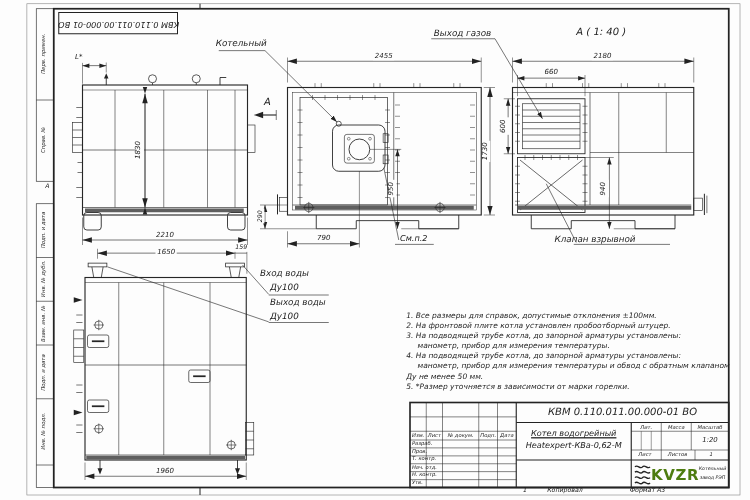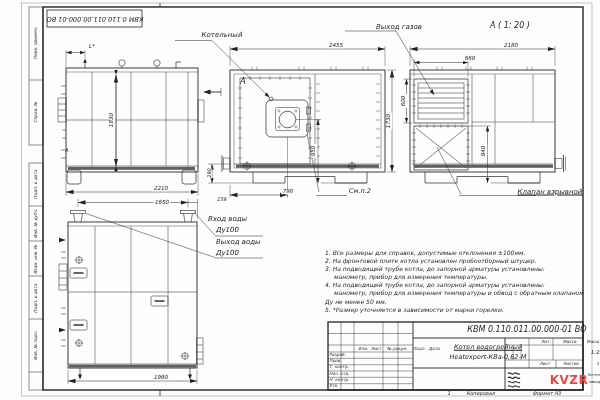--- a/index.html
+++ b/index.html
@@ -1,32 +1,32 @@
 <!DOCTYPE html>
 <html><head>
 <meta charset="utf-8">
 <style>
   html,body{margin:0;padding:0;}
   body{width:600px;height:400px;background:#ffffff;overflow:hidden;}
   .stage{position:relative;width:600px;height:400px;background:#fdfdfd;font-family:"DejaVu Sans",sans-serif;}
   svg{position:absolute;left:0;top:0;}
   .t{position:absolute;white-space:nowrap;color:#1c1c1c;font-style:italic;line-height:1;}
-  .c{transform:translate(-50%,-50%);margin-left:29px;}
+  .c{transform:translate(-50%,-50%);}
   .r{transform:translate(-50%,-50%) rotate(-90deg);}
   .r180{transform:translate(-50%,-50%) rotate(180deg);}
   .dim{font-size:5.6px;background:#fdfdfd;padding:0 1.5px;}
   .dimS{font-size:5px;background:#fdfdfd;padding:0 1px;}
   .lbl{font-size:7px;}
   .big{font-size:8px;}
   .m{font-size:4.3px;color:#2a2a2a;}
   .notes{position:absolute;left:325px;top:249px;font-size:6px;font-style:italic;color:#1f1f1f;line-height:8.1px;}
   .notes span{display:block;white-space:nowrap;}
   .notes span.ind{margin-left:9px;}
   .tb{font-size:4.2px;}
-  .logo{font-size:12px;font-weight:bold;font-style:normal;letter-spacing:.5px;color:#ef4444;}
+  .logo{font-size:12px;font-weight:bold;font-style:normal;letter-spacing:.5px;color:#4d7c0f;}
   .cap{font-size:3.8px;}
 </style>
 </head>
 <body>
 
 <div class="stage">
 
 <svg width="600" height="400" viewBox="0 0 600 400">
   <defs>
     <marker id="ae" markerUnits="userSpaceOnUse" markerWidth="9" markerHeight="7" refX="7.5" refY="3" orient="auto">
@@ -430,27 +430,27 @@
 <span class="t c big" style="left:214px;top:82px;">А</span>
 
 <span class="t c dim" style="left:307px;top:45.5px;">2455</span>
 <span class="t r dim" style="left:388.5px;top:121px;">1730</span>
 <span class="t c dim" style="left:259px;top:191.5px;">790</span>
 <span class="t r dim" style="left:314px;top:151px;">950</span>
 <span class="t r dimS" style="left:208.5px;top:173px;">290</span>
 <span class="t c lbl" style="left:193px;top:34.5px;">Котельный</span>
 <span class="t c" style="left:331px;top:190.5px;font-size:6.5px;">См.п.2</span>
 
-<span class="t c big" style="left:481px;top:26px;">А ( 1: 20 )</span>
+<span class="t c big" style="left:481px;top:26px;">А ( 1: 40 )</span>
 <span class="t c dim" style="left:482px;top:45.5px;">2180</span>
 <span class="t c dim" style="left:441px;top:58.5px;">660</span>
 <span class="t r dim" style="left:403.5px;top:101px;">600</span>
 <span class="t r dim" style="left:483.5px;top:151px;">940</span>
 <span class="t c lbl" style="left:370px;top:26.5px;">Выход газов</span>
-<span class="t c lbl" style="left:521px;top:191.5px;text-decoration:underline;">Клапан взрывной</span>
+<span class="t c lbl" style="left:476px;top:191.5px;">Клапан взрывной</span>
 
 <span class="t c dim" style="left:133px;top:202.5px;">1650</span>
 <span class="t c dimS" style="left:193px;top:199px;">159</span>
 <span class="t c dim" style="left:132px;top:377.5px;">1960</span>
 <span class="t lbl" style="left:208px;top:216px;">Вход воды</span>
 <span class="t lbl" style="left:216px;top:227px;">Ду100</span>
 <span class="t lbl" style="left:216px;top:238.5px;">Выход воды</span>
 <span class="t lbl" style="left:216px;top:249.5px;">Ду100</span>
 
 <div class="notes">

